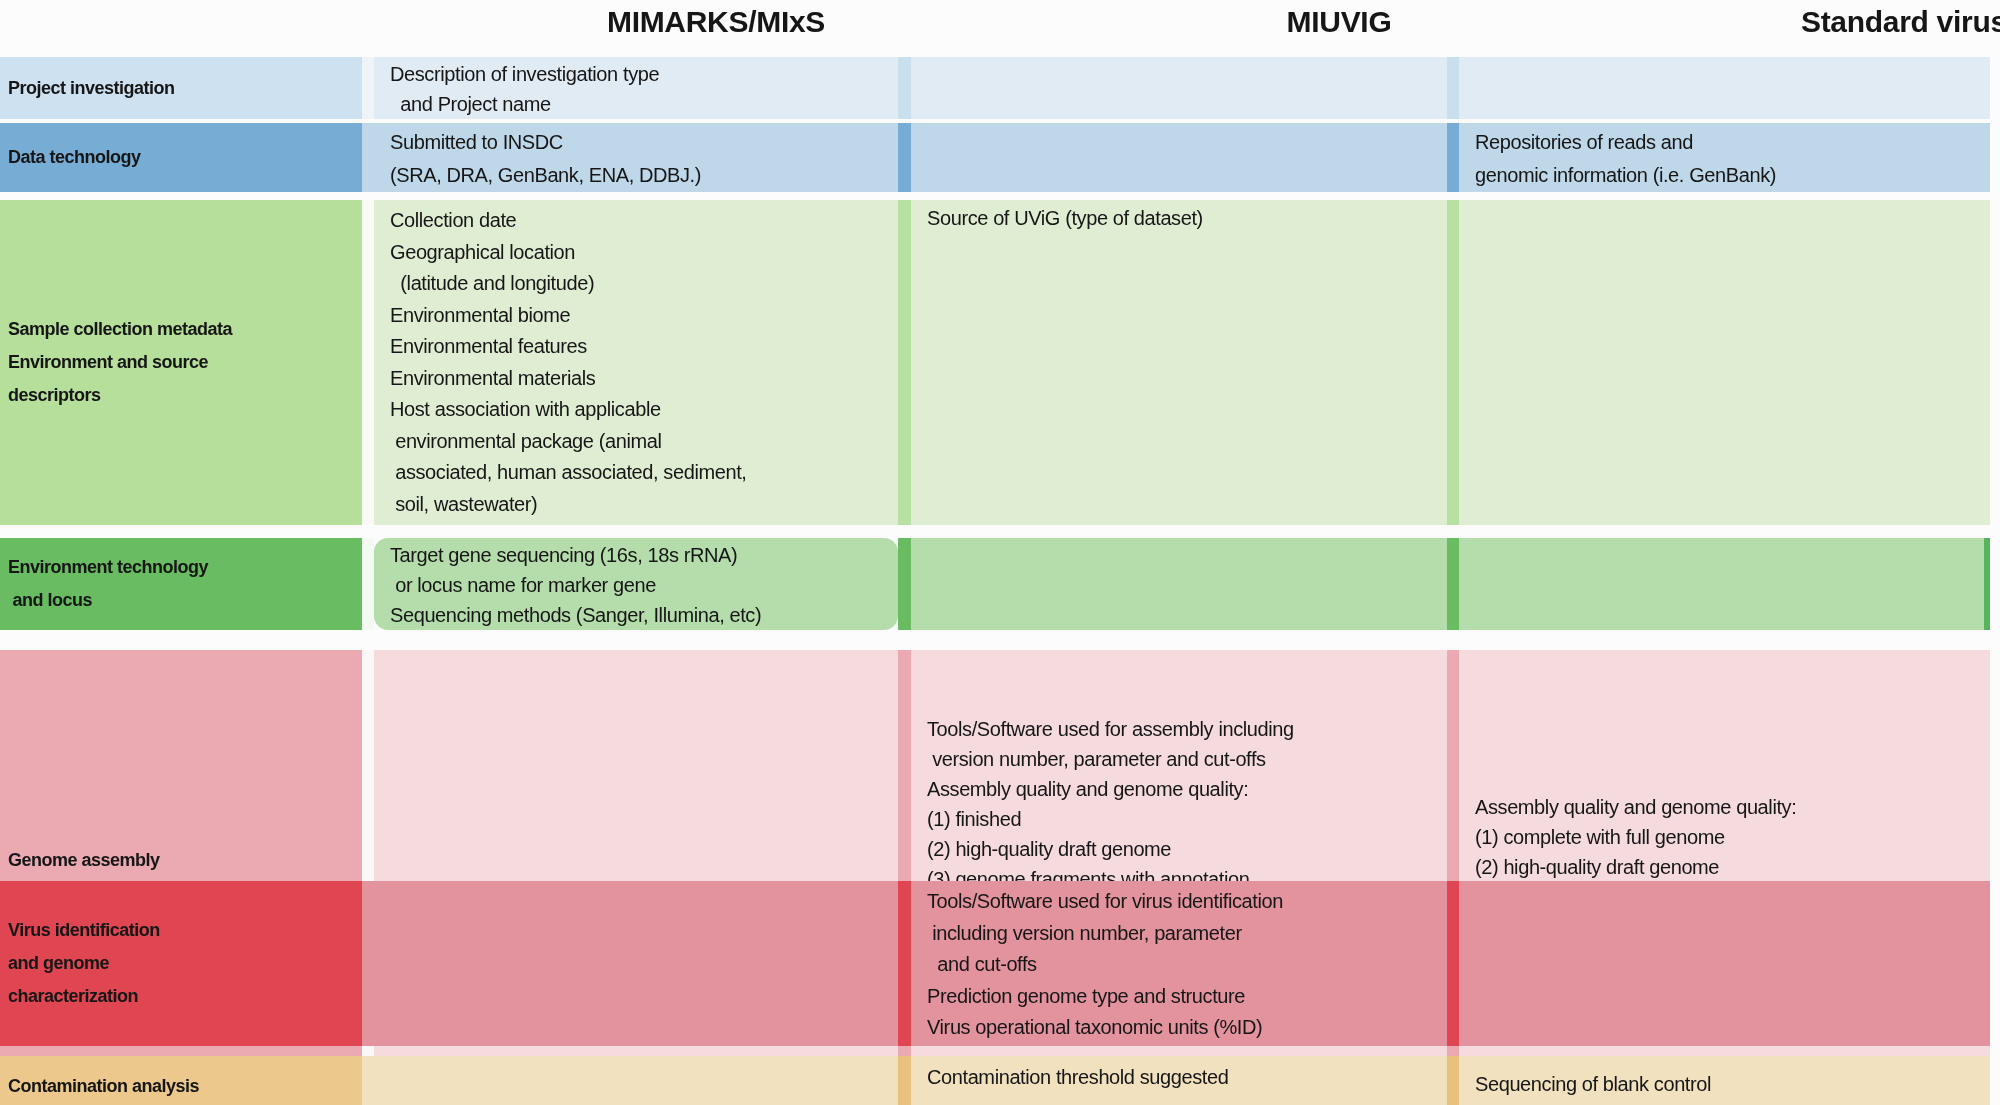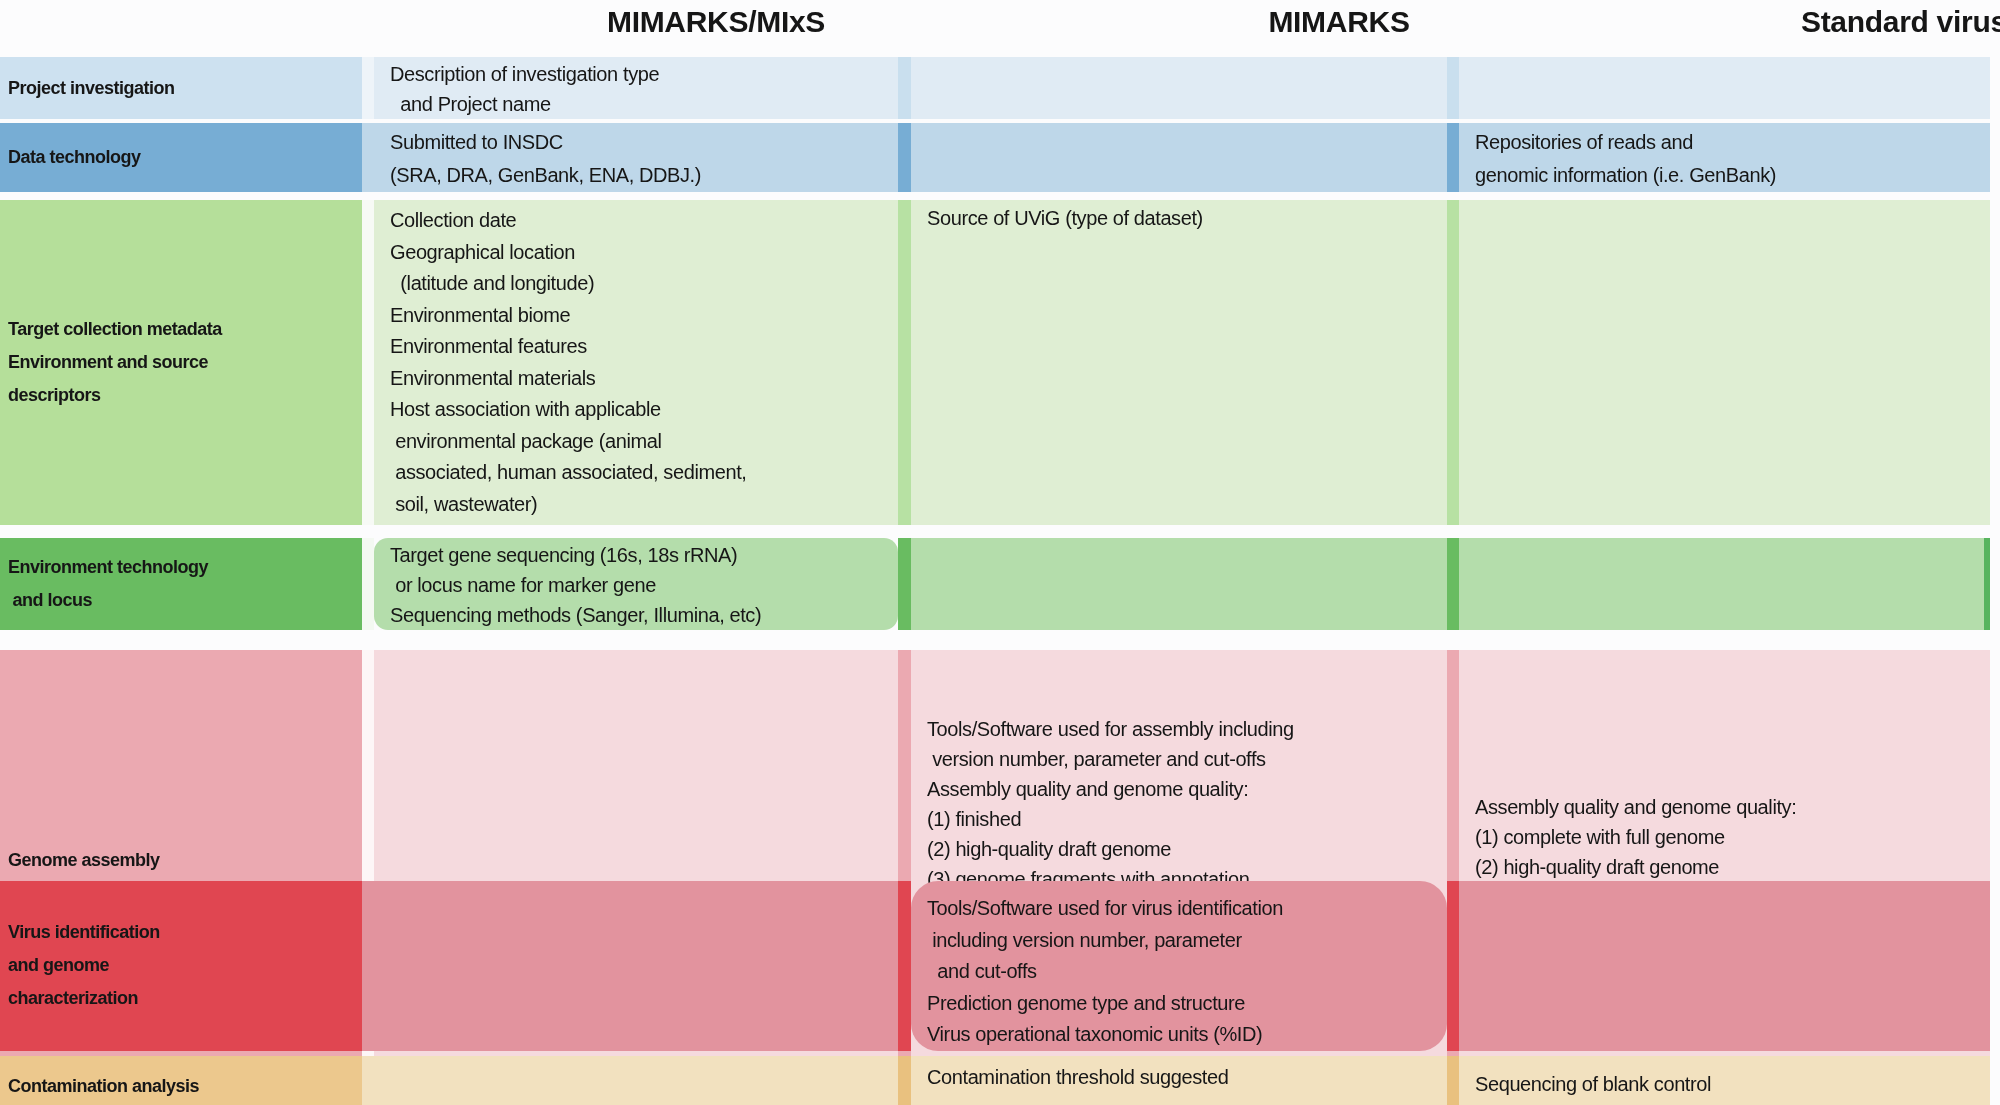--- a/index.html
+++ b/index.html
@@ -66,35 +66,35 @@
   
   .r1 .c1 { padding-top: 2px; line-height: 30px; }
   .r2 .c  { padding-top: 3px; line-height: 33px; }
   .r3 .c1 { padding-top: 5px; line-height: 31.5px; }
   .r3 .c2 { padding-top: 3px; }
   .r4 .c1 { padding-top: 2px; line-height: 30px; border-radius: 14px; }
   .r4 .c3 { border-right: 6px solid #57b45e; }
   .r5 .c2 { padding-top: 4px; line-height: 30px; }
   .r5 .c3 { padding-top: 82px; line-height: 30px; }
   .r5 .note { margin-top: 9px; }
-  .r6 .c2 { padding-top: 12px; line-height: 31.5px; border-radius: 27px; }
+  .r6 .c2 { padding-top: 5px; line-height: 31.5px; }
   .r7 .c2 { padding-top: 6px; }
   .r7 .c3 { padding-top: 13px; }
 </style>
 </head>
 <body>
 
 <div class="figure">
 
   <div class="row r-header">
     <div></div>
     <div></div>
     <div class="col-title">MIMARKS/MIxS</div>
     <div></div>
-    <div class="col-title">MIMARKS</div>
+    <div class="col-title">MIUVIG</div>
     <div></div>
     <div class="col-title">Standard virus genome</div>
   </div>
 
   <div class="row r1">
     <div class="lab">Project investigation</div>
     <div class="gut"></div>
     <div class="c c1">Description of investigation type
   and Project name</div>
     <div class="d"></div>
@@ -109,21 +109,21 @@
     <div class="c c1">Submitted to INSDC
 (SRA, DRA, GenBank, ENA, DDBJ.)</div>
     <div class="d"></div>
     <div class="c c2"></div>
     <div class="d"></div>
     <div class="c c3">Repositories of reads and
 genomic information (i.e. GenBank)</div>
   </div>
 
   <div class="row r3">
-    <div class="lab">Target collection metadata
+    <div class="lab">Sample collection metadata
 Environment and source
 descriptors</div>
     <div class="gut"></div>
     <div class="c c1">Collection date
 Geographical location
   (latitude and longitude)
 Environmental biome
 Environmental features
 Environmental materials
 Host association with applicable

